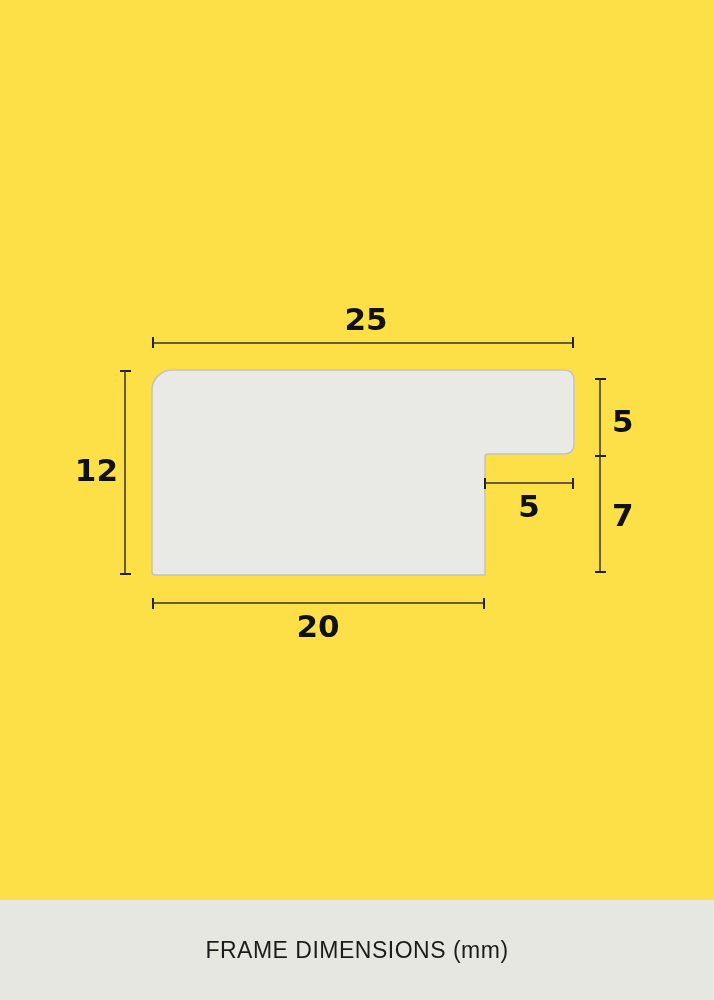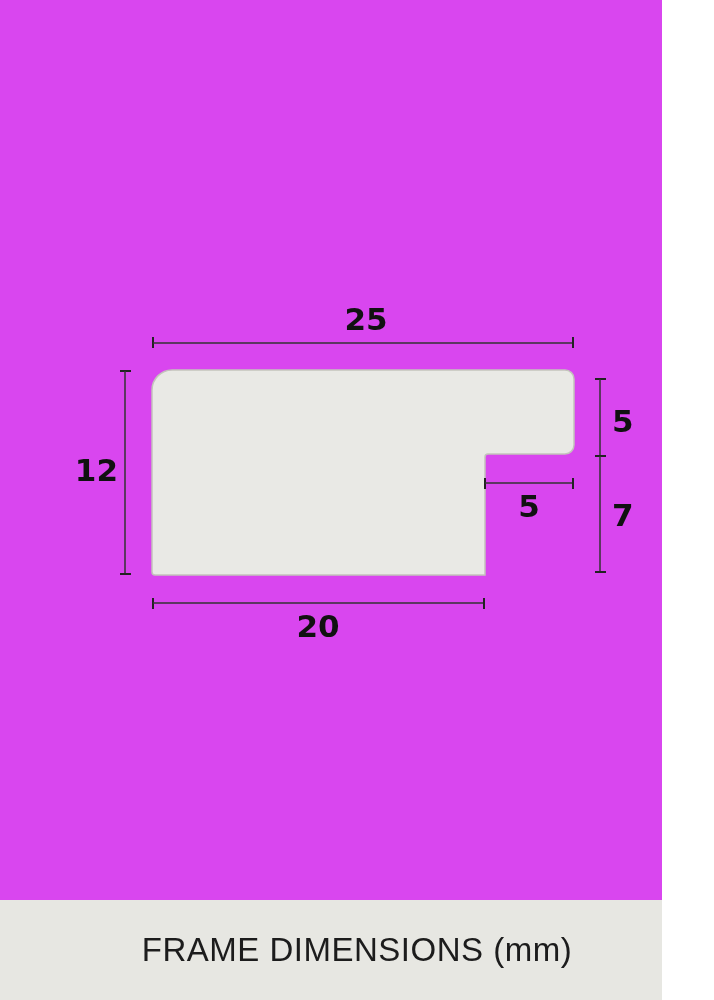--- a/index.html
+++ b/index.html
@@ -3,23 +3,23 @@
 <meta charset="utf-8">
 <style>
   html, body {
     margin: 0;
     padding: 0;
     background: #ffffff;
     font-family: "Liberation Sans", sans-serif;
   }
   .stage {
     position: relative;
-    width: 662px;
+    width: 714px;
     height: 1000px;
-    background: #d946ef;
+    background: #fde047;
     overflow: hidden;
   }
   .diagram-svg {
     display: block;
     width: 714px;
     height: 900px;
   }
   .shape {
     fill: #e9e9e5;
     stroke: #c3c3bc;
@@ -47,21 +47,21 @@
     top: 900px;
     width: 714px;
     height: 100px;
     background: #e7e7e2;
     display: flex;
     align-items: center;
     justify-content: center;
   }
   .footer-caption {
     font-family: "Liberation Sans", sans-serif;
-    font-size: 33px;
+    font-size: 23px;
     font-weight: 400;
     letter-spacing: 0.5px;
     color: #1c1c1c;
   }
 </style>
 </head>
 <body>
 
 <div class="stage">
 

